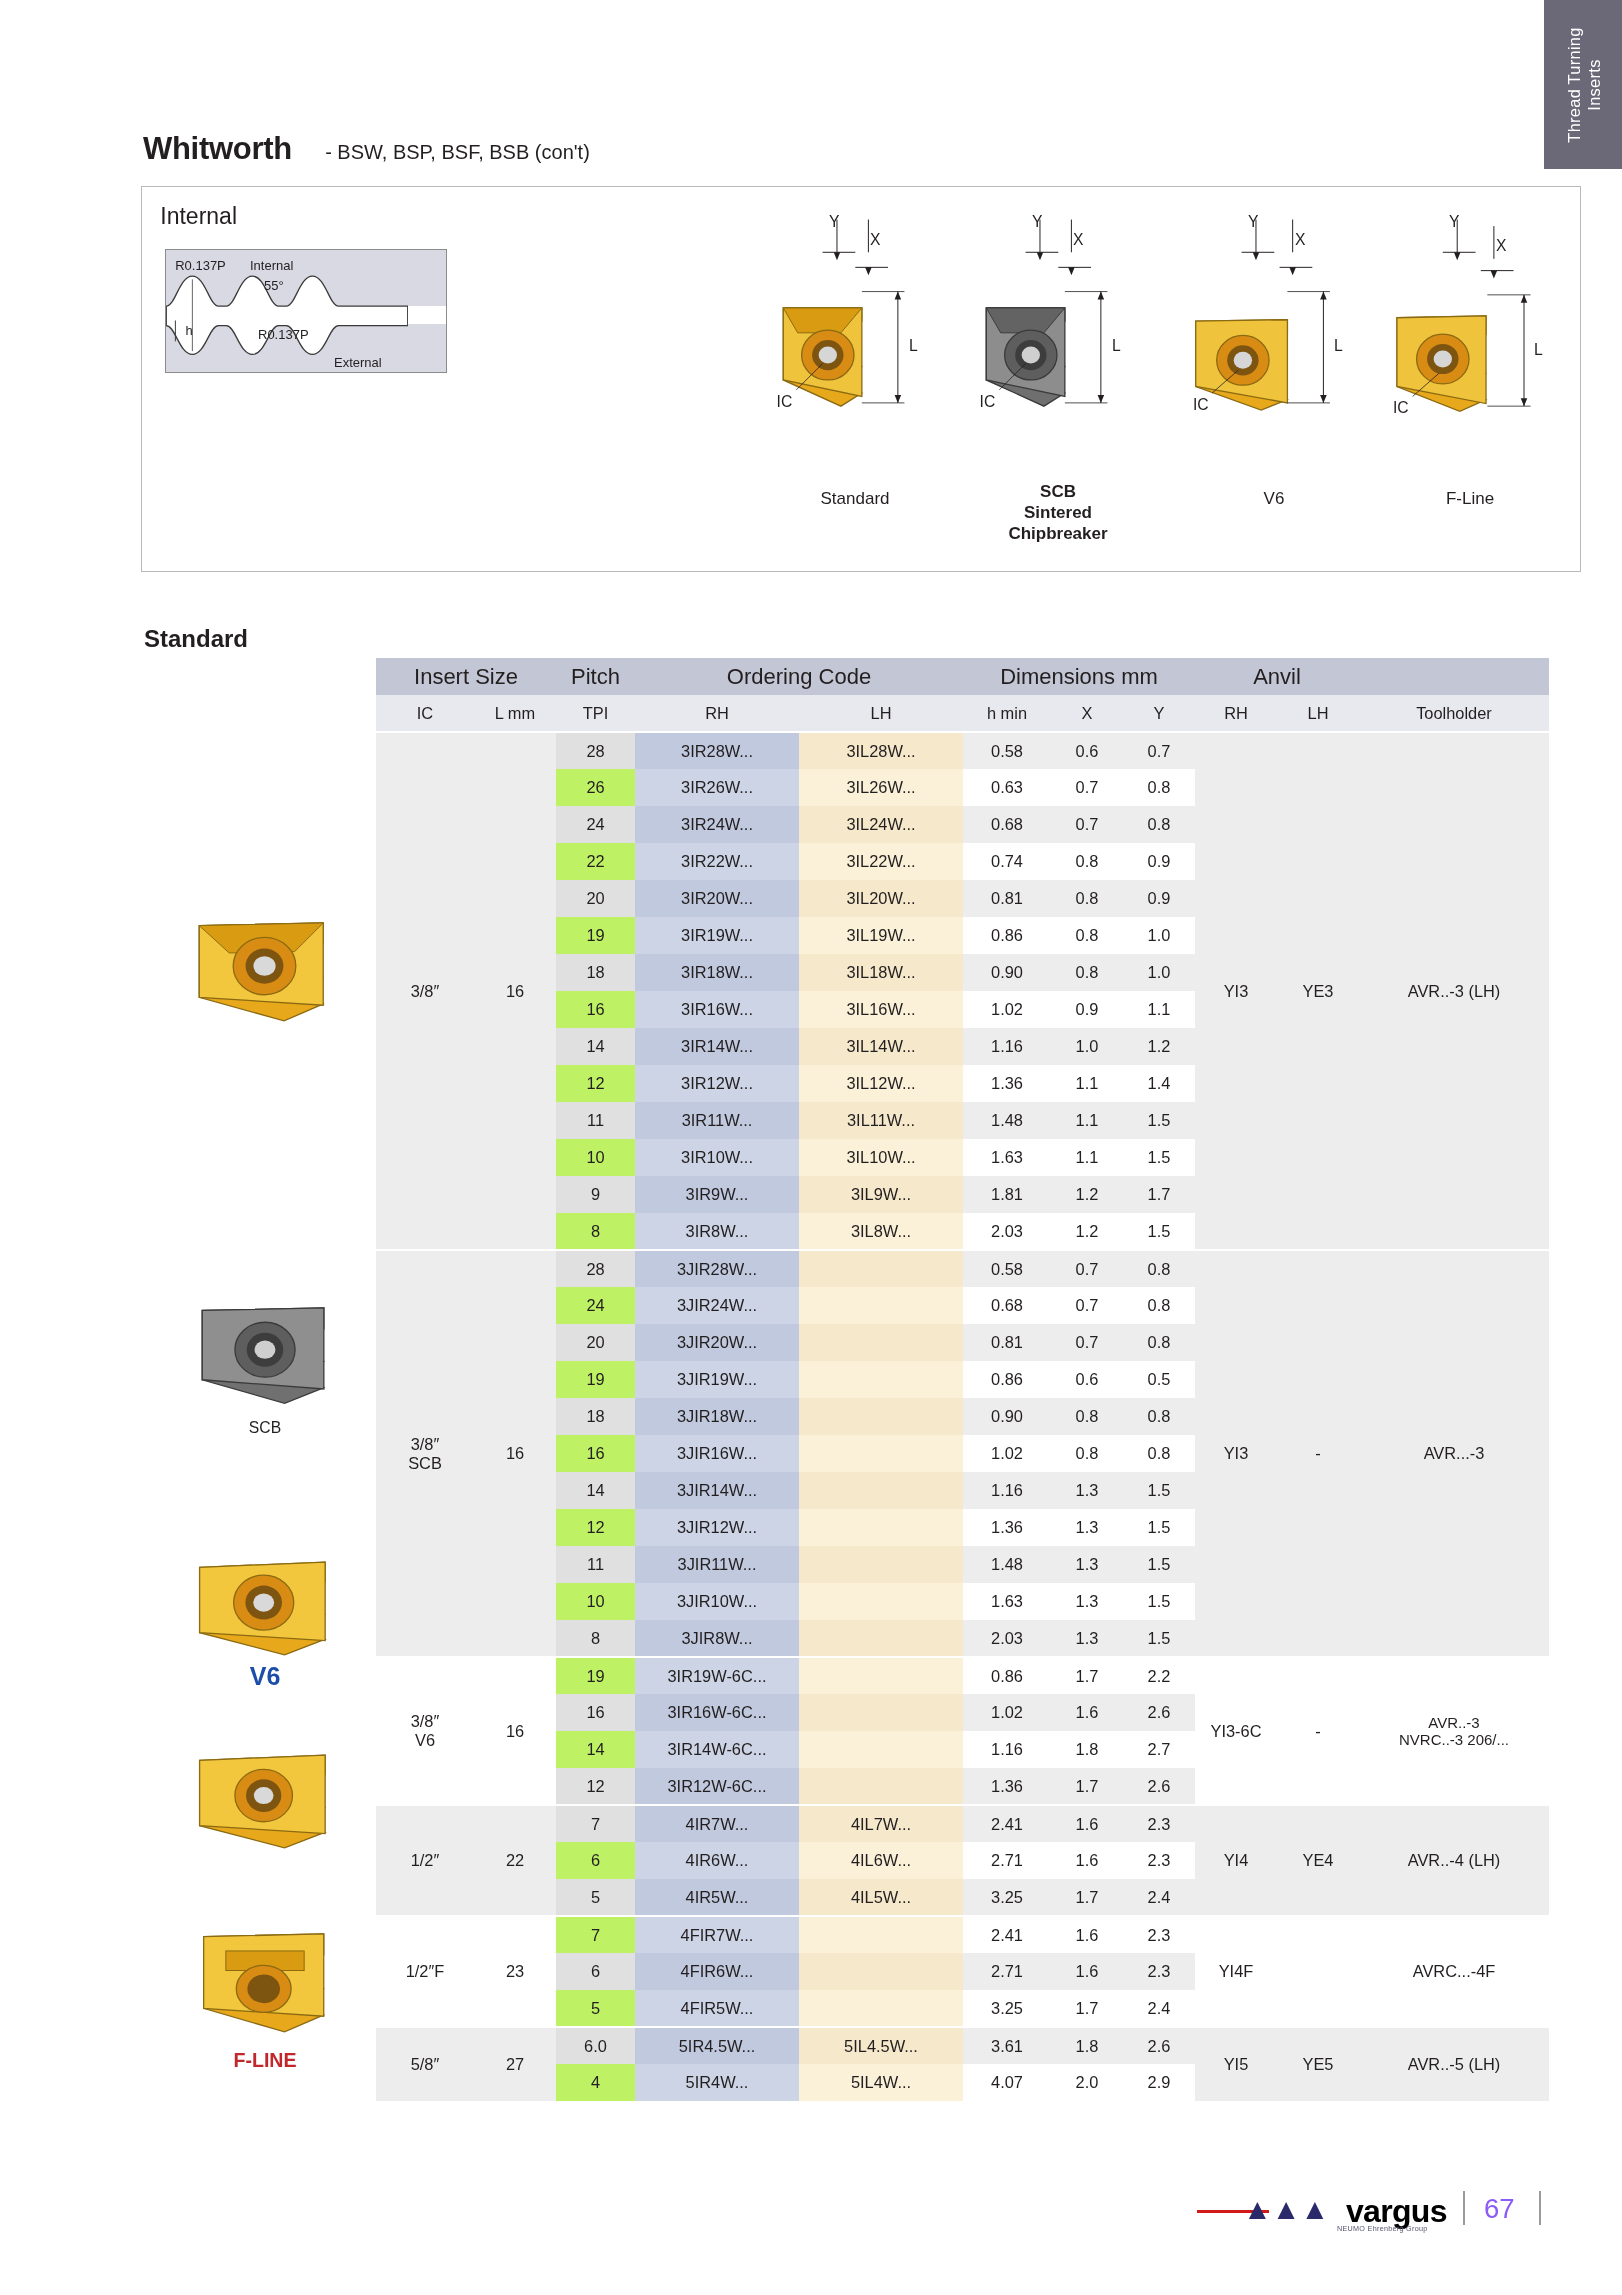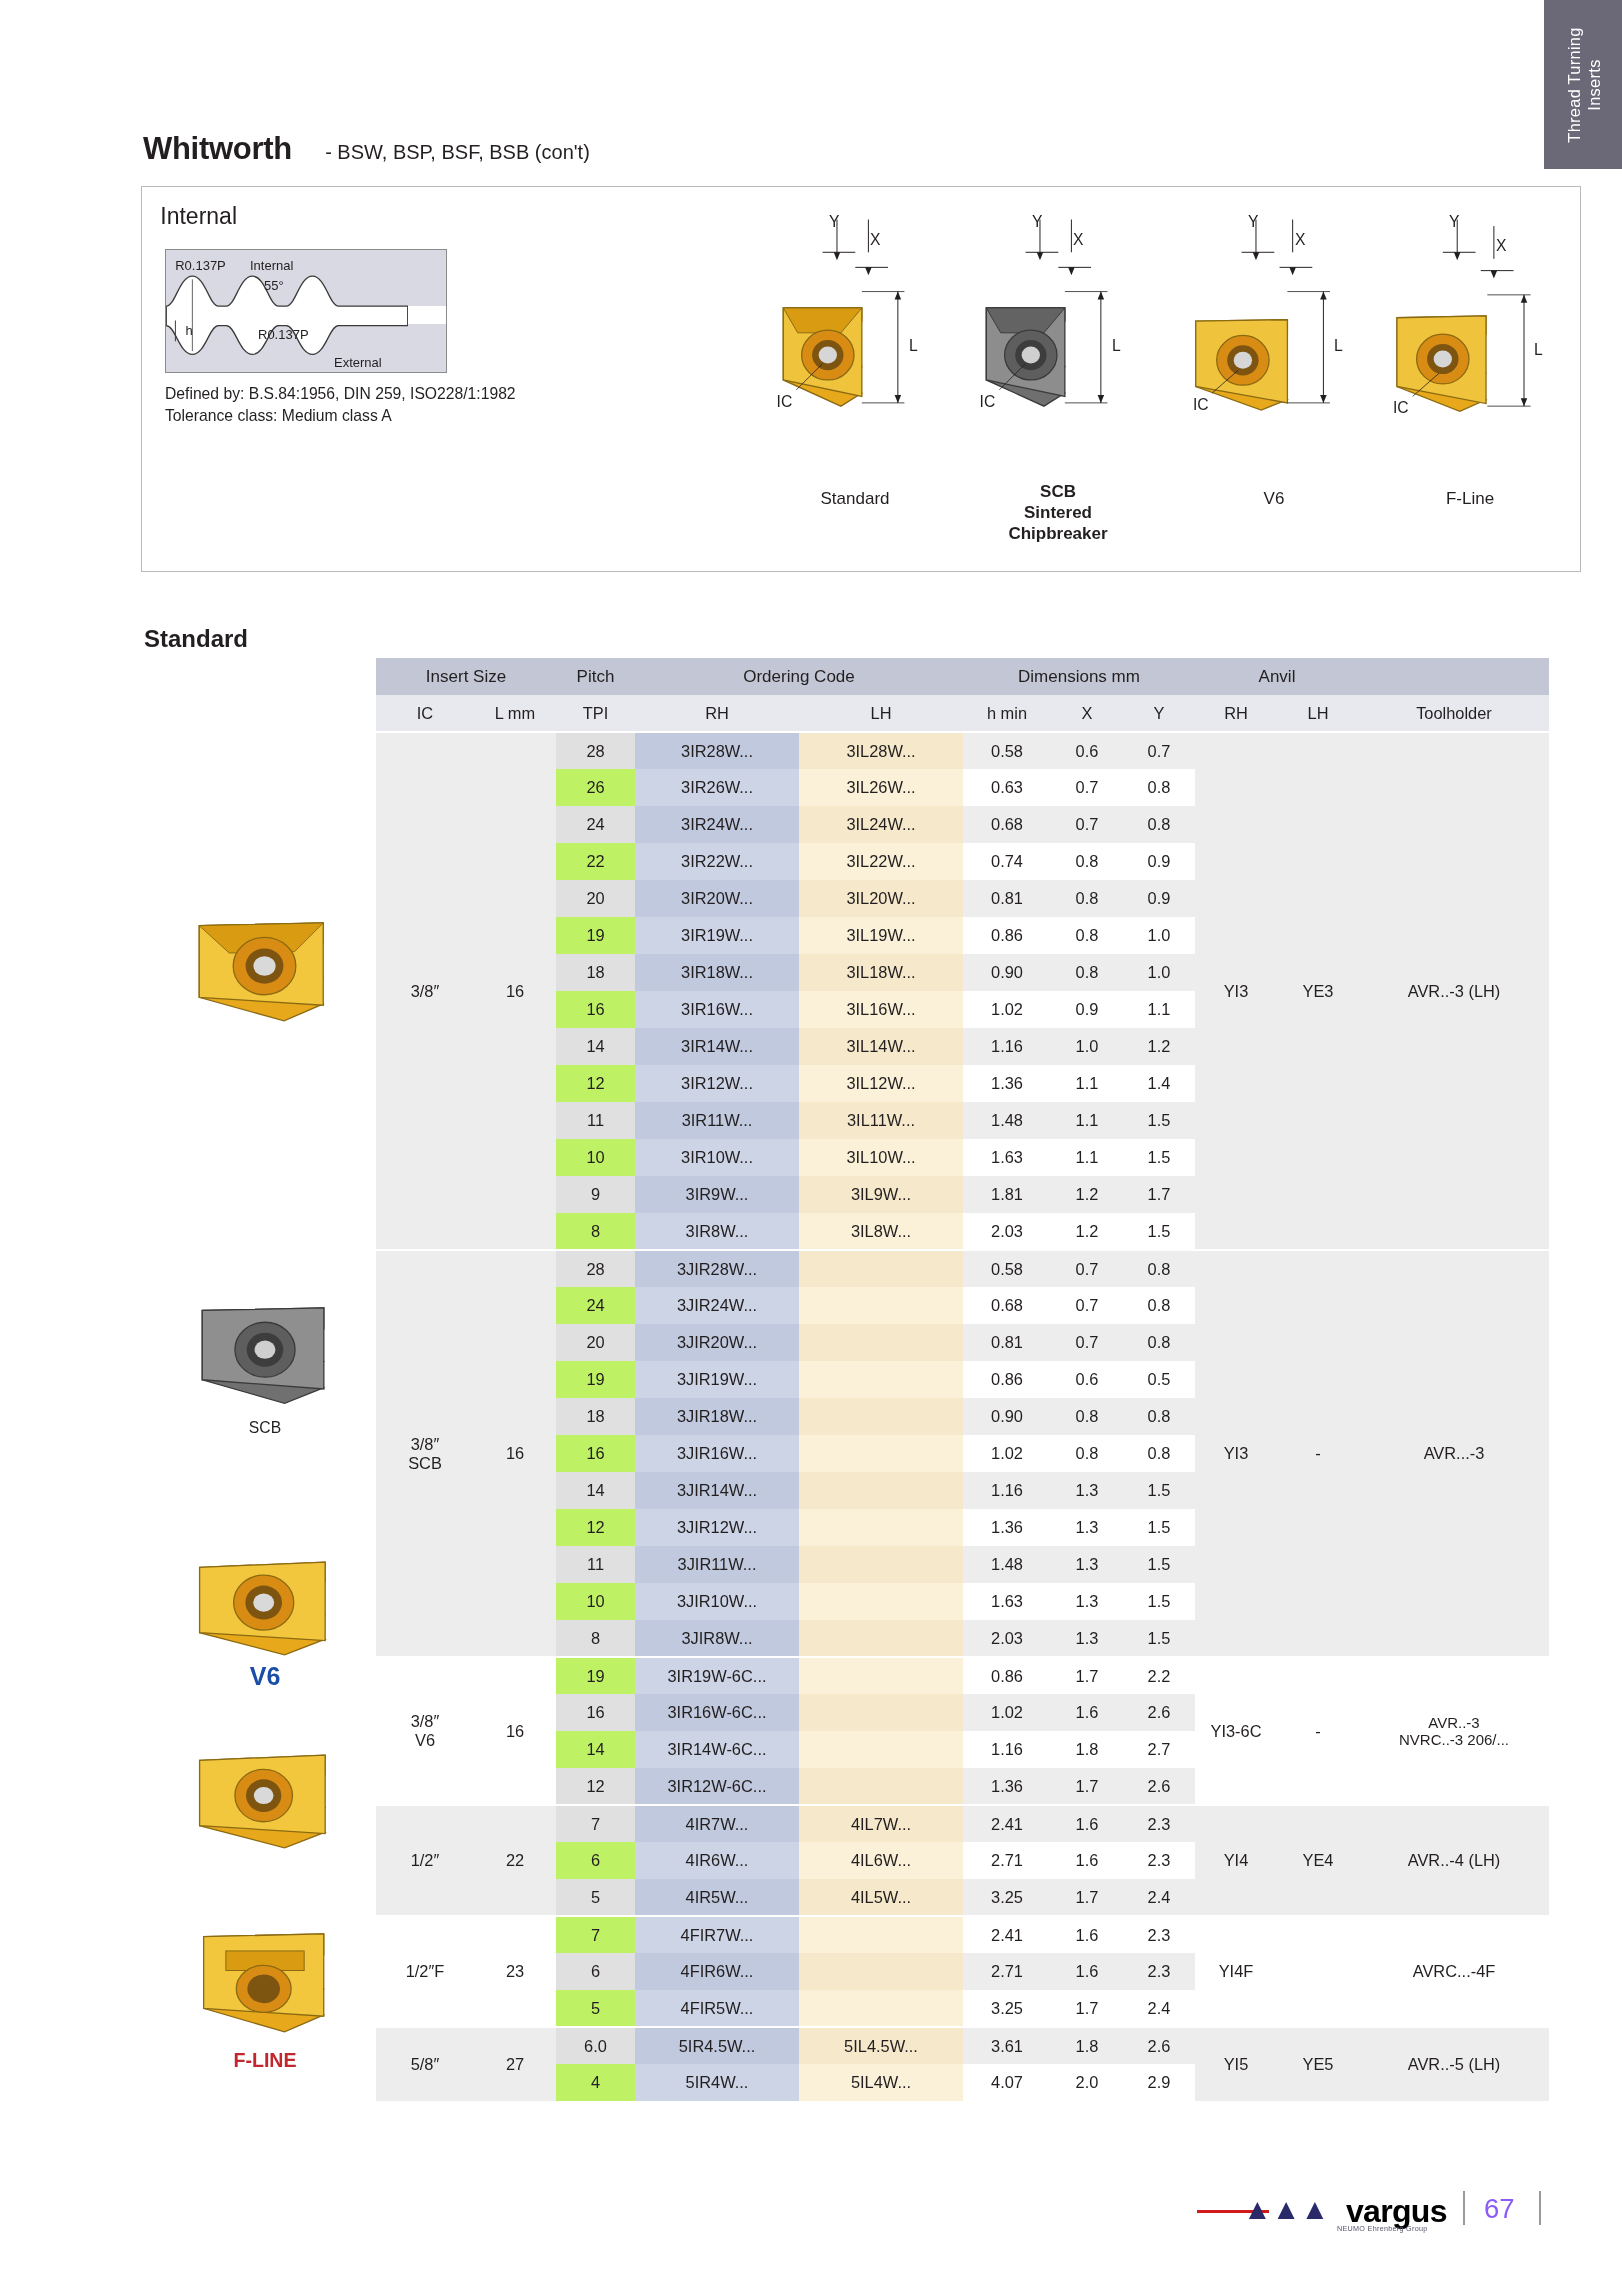--- a/index.html
+++ b/index.html
@@ -101,21 +101,21 @@
     border-collapse: collapse;
     font-size: 16.4px;
   }
   table.main th, table.main td {
     padding: 0;
     text-align: center;
     vertical-align: middle;
     font-weight: normal;
     height: 37px;
   }
-  .hdr1 td { background: #c3c6d4; height: 33px; font-size: 17px; color:#231f20; }
+  .hdr1 td { background: #c3c6d4; height: 33px; font-size: 22px; color:#231f20; }
   .hdr2 td { background: #e8e9ee; height: 33px; font-size: 16.4px; }
   td.c-ic    { width: 98px; }
   td.c-l     { width: 82px; }
   td.c-tpi   { width: 79px; background: #bef264; }
   td.c-rh    { width: 164px; background: #ccd4e6; }
   td.c-lh    { width: 164px; background: #fbf0d8; }
   td.c-h     { width: 88px; }
   td.c-x     { width: 72px; }
   td.c-y     { width: 72px; }
   td.c-arh   { width: 82px; background: #ededed; }
@@ -209,24 +209,20 @@
       <path d="M14,108 L14,140" stroke="#3a3a3a" stroke-width="1.5"></path>
     </svg>
     <div class="fig-text" style="left:9.2px; top:7.9px; font-size:13px;">R0.137P</div>
     <div class="fig-text" style="left:84px; top:7.9px; font-size:13px;">Internal</div>
     <div class="fig-text" style="left:98px; top:27.5px; font-size:13px;">55°</div>
     <div class="fig-text" style="left:19.6px; top:73px; font-size:13px;">h</div>
     <div class="fig-text" style="left:92px; top:77px; font-size:13px;">R0.137P</div>
     <div class="fig-text" style="left:168px; top:105px; font-size:13px;">External</div>
   </div>
 
-  <div class="defined-txt">
-    <div>Defined by: B.S.84:1956, DIN 259, ISO228/1:1982</div>
-    <div>Tolerance class: Medium class A</div>
-  </div>
 
   <div class="insert-fig" style="left:615px; top:26px; width:249px; height:275px;">
     <svg width="249" height="275" viewBox="0 0 380 420">
 
       <line x1="122" y1="10" x2="122" y2="60" stroke="#231f20" stroke-width="1.5"></line>
       <line x1="170" y1="10" x2="170" y2="60" stroke="#231f20" stroke-width="1.5"></line>
       <line x1="100" y1="60" x2="150" y2="60" stroke="#231f20" stroke-width="1.5"></line>
       <polygon points="122,72 117,60 127,60" fill="#231f20"></polygon>
       <polygon points="170,95 165,83 175,83" fill="#231f20"></polygon>
       <line x1="150" y1="83" x2="200" y2="83" stroke="#231f20" stroke-width="1.5"></line>

